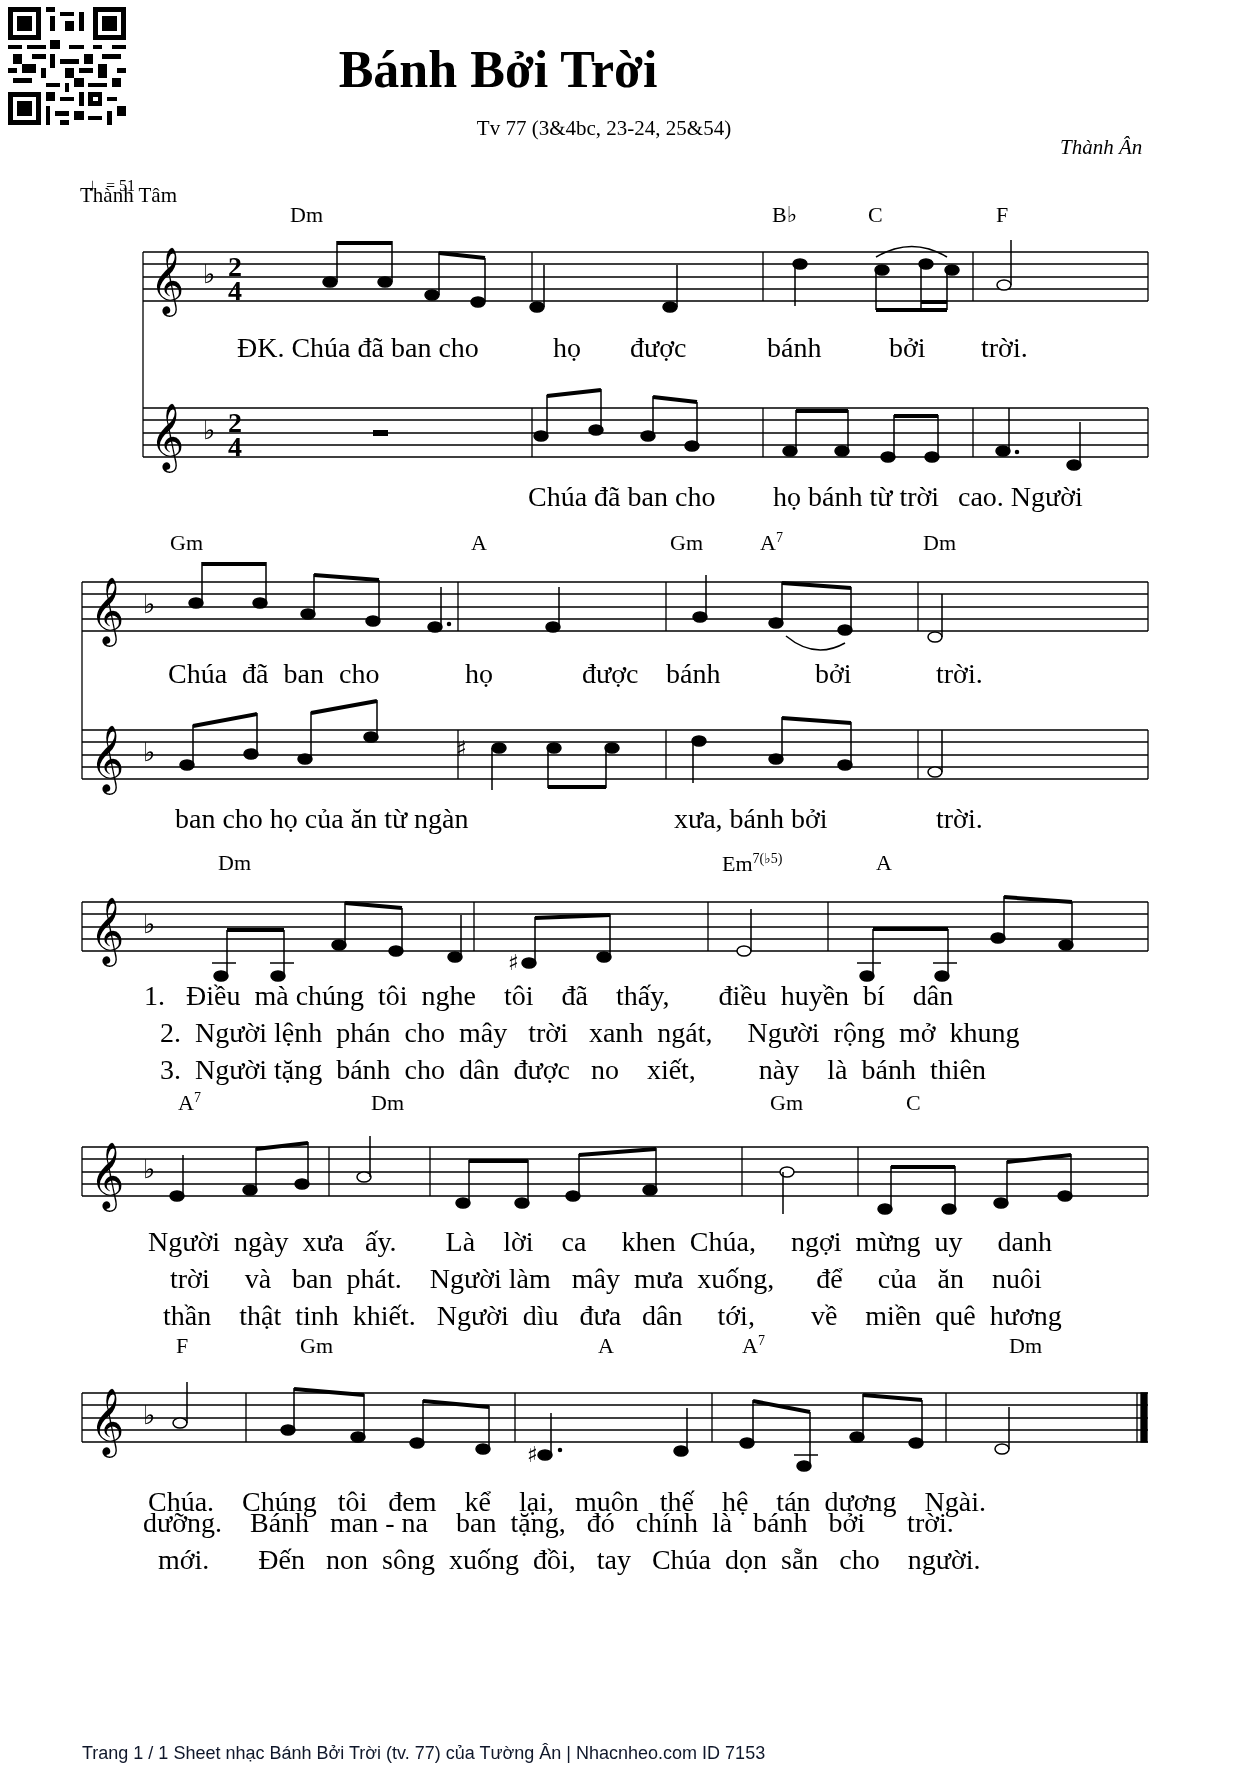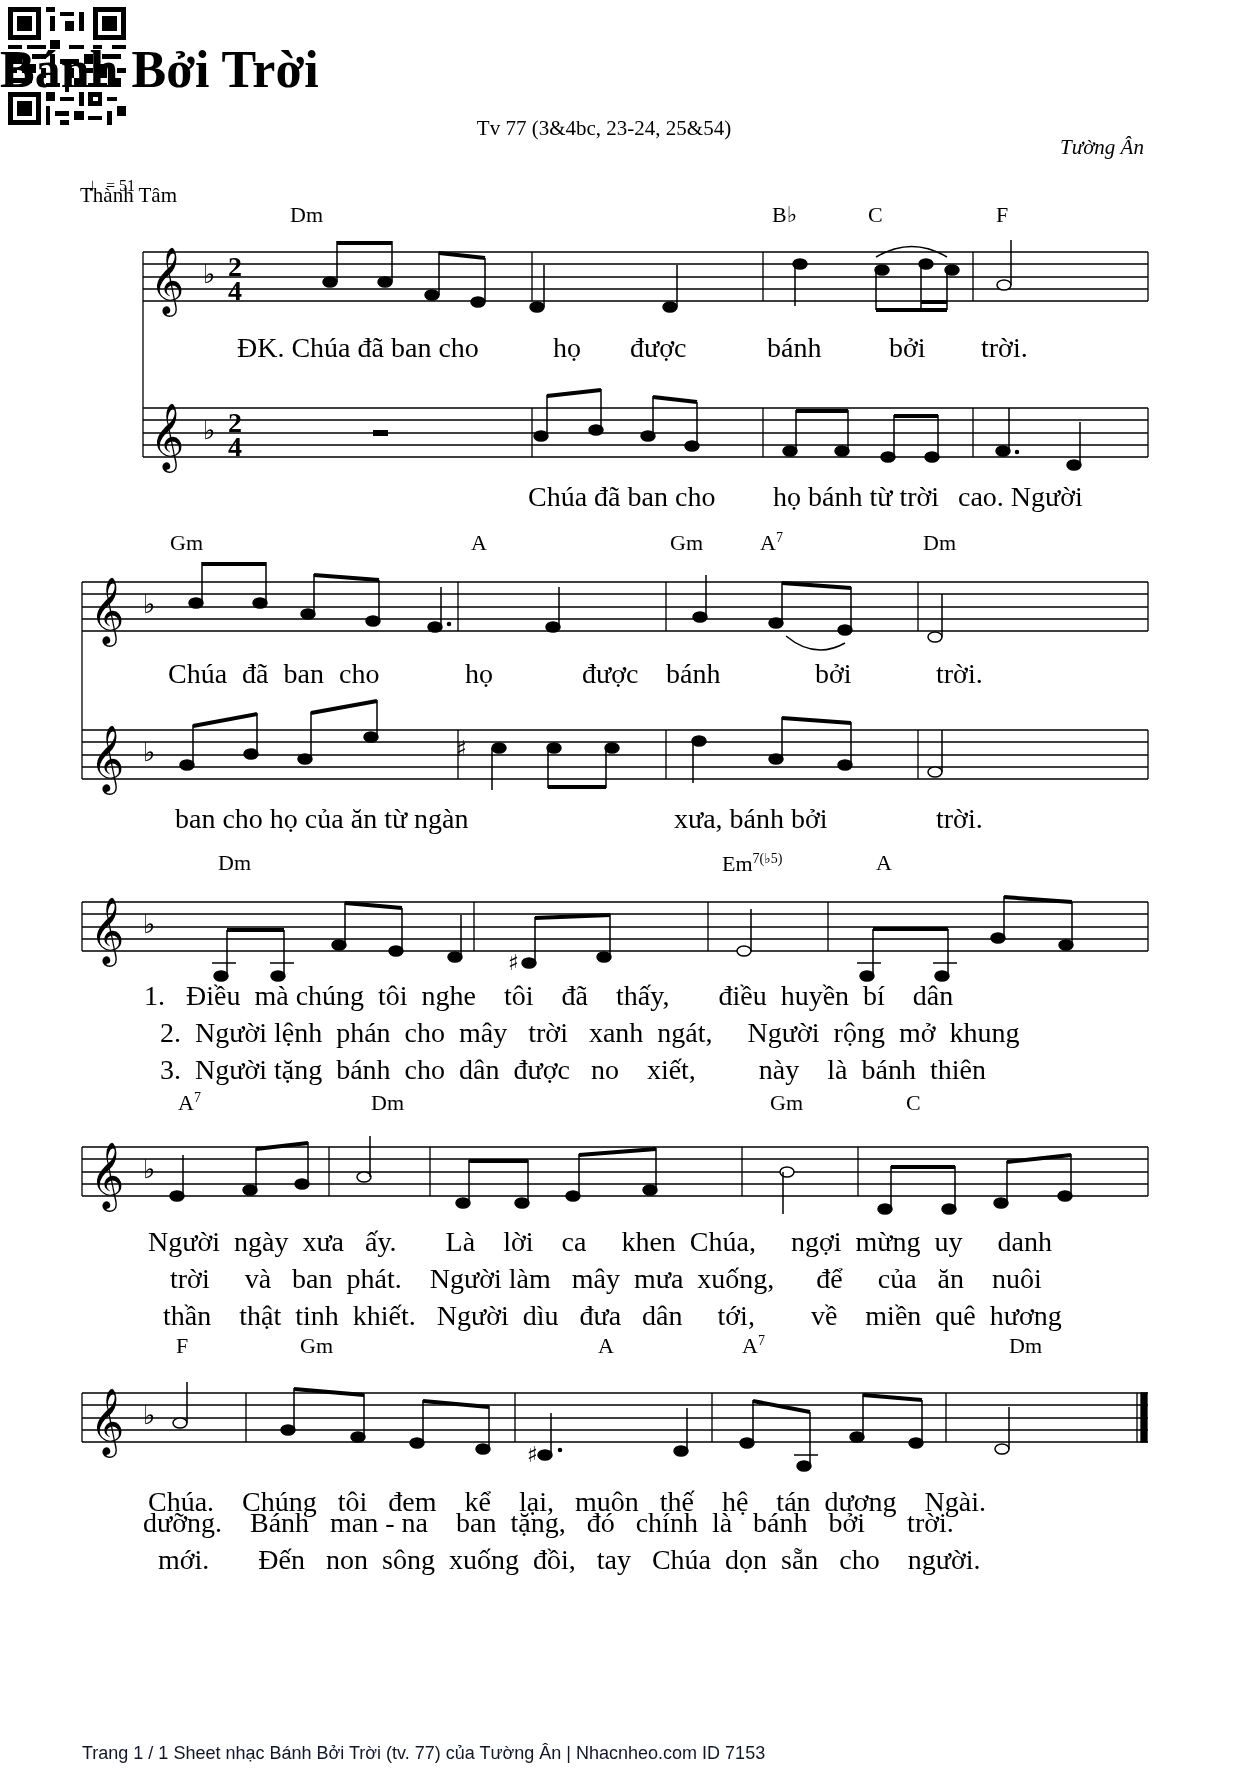--- a/index.html
+++ b/index.html
@@ -1,19 +1,19 @@
 <!DOCTYPE html>
 <html><head>
 <meta charset="utf-8">
 <style>
   html, body { margin:0; padding:0; background:#fff; }
   body { width:1240px; height:1773px; position:relative; overflow:hidden;
          font-family:"Liberation Serif", "DejaVu Serif", serif; color:#000; }
   .abs { position:absolute; white-space:nowrap; }
-  .title { left:0; width:996px; top:40px; font-size:52px; font-weight:bold; }
+  .title { left:0; width:996px; top:40px; text-align:center; font-size:52px; font-weight:bold; }
   .subtitle { left:0; width:1208px; top:116px; text-align:center; font-size:21px; }
   .arranger { left:80px; top:135px; font-size:21px;margin-top:48px; }
   .composer { left:1060px; top:135px; font-size:21px; font-style:italic; }
   .tempo { left:88px; top:175px; font-size:16px; }
   .chord { font-size:22px; }
   .chord sup { font-size:14px; }
   .lyric { font-size:28px; }
   .footer { left:82px; top:1743px; font-family:"Liberation Sans", sans-serif; font-size:18px; color:#0f172a; }
   svg.score { position:absolute; left:0; top:0; }
   .qr { position:absolute; left:8px; top:6px; width:118px; height:120px; }
@@ -75,21 +75,21 @@
       <rect x="14" y="22" width="2" height="2"></rect>
       <rect x="17" y="23" width="3" height="1"></rect>
       <rect x="21" y="22" width="1" height="3"></rect>
       <rect x="11" y="24" width="2" height="1"></rect>
   </g>
 </svg>
 
 <div class="abs title">Bánh Bởi Trời</div>
 <div class="abs subtitle">Tv 77 (3&amp;4bc, 23-24, 25&amp;54)</div>
 <div class="abs arranger">Thành Tâm</div>
-<div class="abs composer">Tường Ân</div>
+<div class="abs composer">Thành Ân</div>
 <div class="abs tempo">
   <span style="font-size:18px;">♩</span><span>= 51</span>
 </div>
 
 <svg class="score" width="1240" height="1773" stroke="#000" fill="none">
   <defs>
     <g id="staff5">
       <line x1="0" y1="0" x2="1" y2="0"></line>
     </g>
   </defs>

